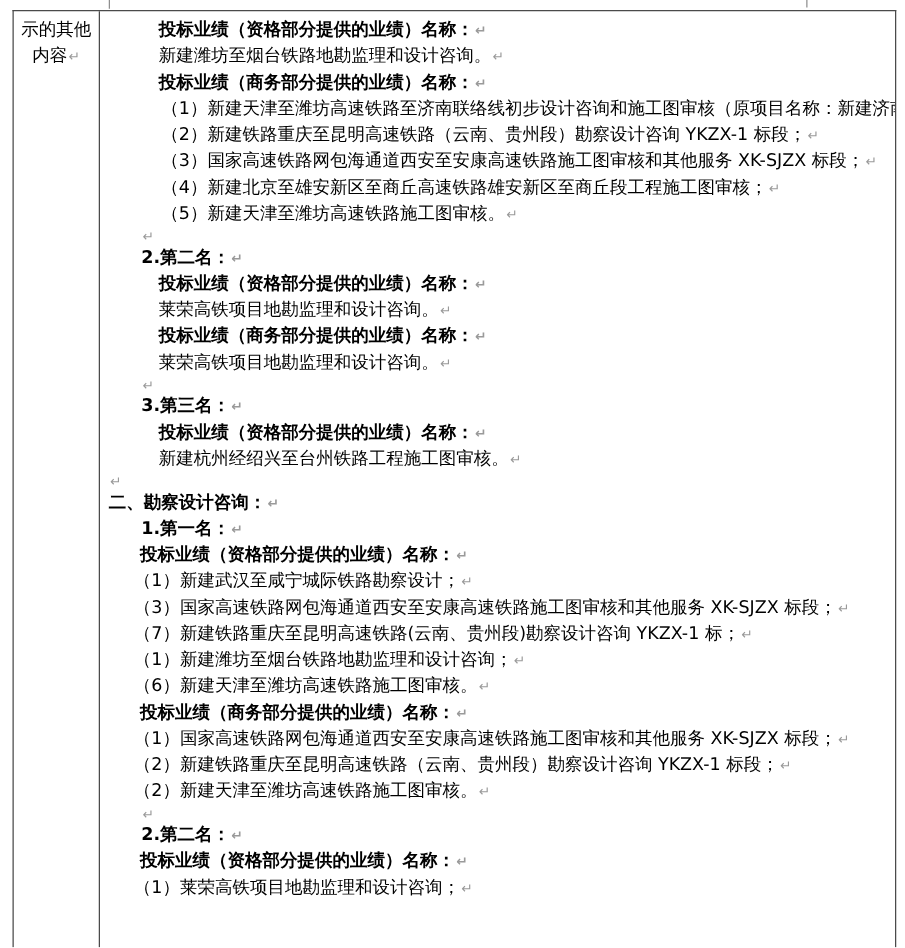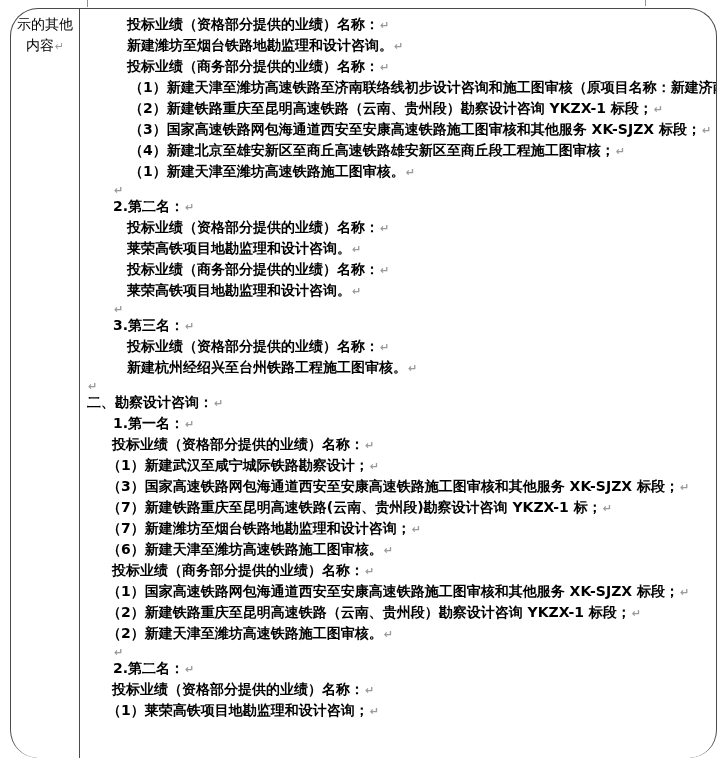--- a/index.html
+++ b/index.html
@@ -26,21 +26,20 @@
     left: 10px;
     top: 8px;
     width: 707px;
     height: 750px;
     border-left: 1px solid #4a4a4a;
     border-top: 1px solid #4a4a4a;
     border-right: 1px solid #4a4a4a;
     box-sizing: border-box;
     display: flex;
     align-items: stretch;
-    border-radius: 28px;
   }
   .cell-left {
     width: 69px;
     box-sizing: border-box;
     border-right: 1px solid #4a4a4a;
     padding-top: 5px;
     text-align: center;
     font-size: 14px;
     line-height: 21px;
     flex: 0 0 auto;
@@ -49,21 +48,20 @@
     flex: 1 1 auto;
     box-sizing: border-box;
     padding: 5px 2px 12px 4px;
     overflow: hidden;
   }
   .line {
     white-space: pre;
     font-size: 14px;
     line-height: 21px;
     height: 21px;
-    font-weight: bold;
   }
   .line.bold { font-weight: bold; }
   .line.empty {
     height: 14px;
     line-height: 14px;
   }
   .pm {
     color: #9a9a9a;
     font-size: 11px;
     margin-left: 1px;
@@ -94,39 +92,39 @@
 
     <div class="cell-right">
 
     <div class="line ind-h1 bold"><span>投标业绩（资格部分提供的业绩）名称：</span><span class="pm">↵</span></div>
         <div class="line ind-h1"><span>新建潍坊至烟台铁路地勘监理和设计咨询。</span><span class="pm">↵</span></div>
         <div class="line ind-h1 bold"><span>投标业绩（商务部分提供的业绩）名称：</span><span class="pm">↵</span></div>
         <div class="line ind-item1"><span>（1）新建天津至潍坊高速铁路至济南联络线初步设计咨询和施工图审核（原项目名称：新建济南</span></div>
         <div class="line ind-item1"><span>（2）新建铁路重庆至昆明高速铁路（云南、贵州段）勘察设计咨询 YKZX-1 标段；</span><span class="pm">↵</span></div>
         <div class="line ind-item1"><span>（3）国家高速铁路网包海通道西安至安康高速铁路施工图审核和其他服务 XK-SJZX 标段；</span><span class="pm">↵</span></div>
         <div class="line ind-item1"><span>（4）新建北京至雄安新区至商丘高速铁路雄安新区至商丘段工程施工图审核；</span><span class="pm">↵</span></div>
-        <div class="line ind-item1"><span>（1）新建天津至潍坊高速铁路施工图审核。</span><span class="pm">↵</span></div>
+        <div class="line ind-item1"><span>（5）新建天津至潍坊高速铁路施工图审核。</span><span class="pm">↵</span></div>
         <div class="line ind-num empty"><span></span><span class="pm">↵</span></div>
         <div class="line ind-num bold"><span>2.第二名：</span><span class="pm">↵</span></div>
         <div class="line ind-h1 bold"><span>投标业绩（资格部分提供的业绩）名称：</span><span class="pm">↵</span></div>
         <div class="line ind-h1"><span>莱荣高铁项目地勘监理和设计咨询。</span><span class="pm">↵</span></div>
         <div class="line ind-h1 bold"><span>投标业绩（商务部分提供的业绩）名称：</span><span class="pm">↵</span></div>
         <div class="line ind-h1"><span>莱荣高铁项目地勘监理和设计咨询。</span><span class="pm">↵</span></div>
         <div class="line ind-num empty"><span></span><span class="pm">↵</span></div>
         <div class="line ind-num bold"><span>3.第三名：</span><span class="pm">↵</span></div>
         <div class="line ind-h1 bold"><span>投标业绩（资格部分提供的业绩）名称：</span><span class="pm">↵</span></div>
         <div class="line ind-h1"><span>新建杭州经绍兴至台州铁路工程施工图审核。</span><span class="pm">↵</span></div>
         <div class="line ind-margin empty"><span></span><span class="pm">↵</span></div>
         <div class="line ind-margin bold"><span>二、勘察设计咨询：</span><span class="pm">↵</span></div>
         <div class="line ind-num bold"><span>1.第一名：</span><span class="pm">↵</span></div>
         <div class="line ind-h2 bold"><span>投标业绩（资格部分提供的业绩）名称：</span><span class="pm">↵</span></div>
         <div class="line ind-item2"><span>（1）新建武汉至咸宁城际铁路勘察设计；</span><span class="pm">↵</span></div>
         <div class="line ind-item2"><span>（3）国家高速铁路网包海通道西安至安康高速铁路施工图审核和其他服务 XK-SJZX 标段；</span><span class="pm">↵</span></div>
         <div class="line ind-item2"><span>（7）新建铁路重庆至昆明高速铁路(云南、贵州段)勘察设计咨询 YKZX-1 标；</span><span class="pm">↵</span></div>
-        <div class="line ind-item2"><span>（7）新建潍坊至烟台铁路地勘监理和设计咨询；</span><span class="pm">↵</span></div>
+        <div class="line ind-item2"><span>（1）新建潍坊至烟台铁路地勘监理和设计咨询；</span><span class="pm">↵</span></div>
         <div class="line ind-item2"><span>（6）新建天津至潍坊高速铁路施工图审核。</span><span class="pm">↵</span></div>
         <div class="line ind-h2 bold"><span>投标业绩（商务部分提供的业绩）名称：</span><span class="pm">↵</span></div>
         <div class="line ind-item2"><span>（1）国家高速铁路网包海通道西安至安康高速铁路施工图审核和其他服务 XK-SJZX 标段；</span><span class="pm">↵</span></div>
         <div class="line ind-item2"><span>（2）新建铁路重庆至昆明高速铁路（云南、贵州段）勘察设计咨询 YKZX-1 标段；</span><span class="pm">↵</span></div>
         <div class="line ind-item2"><span>（2）新建天津至潍坊高速铁路施工图审核。</span><span class="pm">↵</span></div>
         <div class="line ind-num empty"><span></span><span class="pm">↵</span></div>
         <div class="line ind-num bold"><span>2.第二名：</span><span class="pm">↵</span></div>
         <div class="line ind-h2 bold"><span>投标业绩（资格部分提供的业绩）名称：</span><span class="pm">↵</span></div>
         <div class="line ind-item2"><span>（1）莱荣高铁项目地勘监理和设计咨询；</span><span class="pm">↵</span></div>
       </div>

